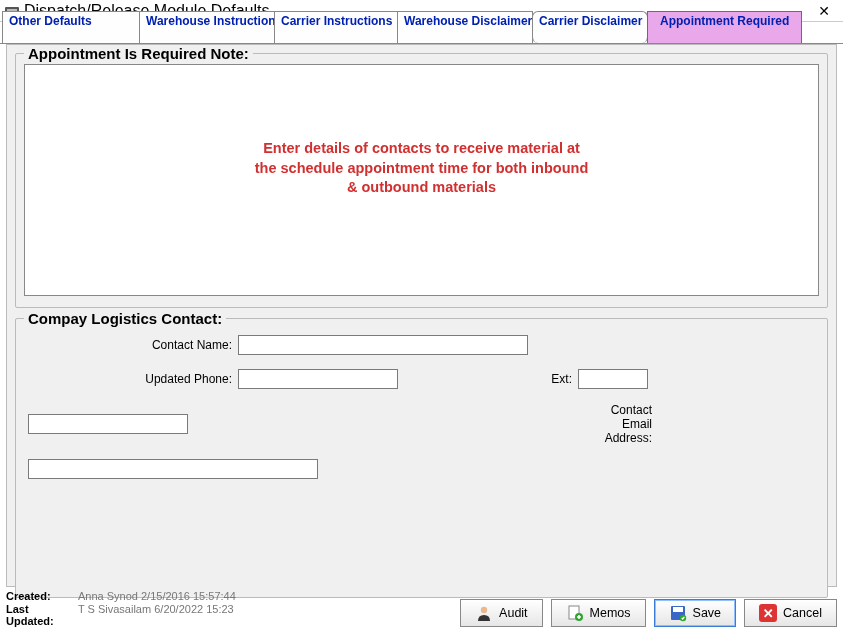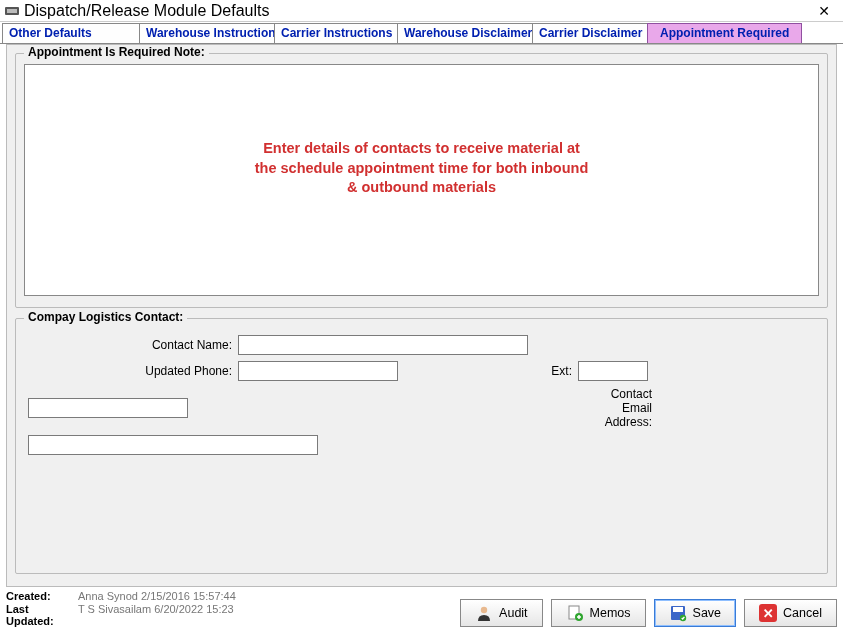--- a/index.html
+++ b/index.html
@@ -38,38 +38,38 @@
   }
   .tabstrip {
     display: flex;
     align-items: flex-end;
     height: 22px;
     padding: 0 2px;
     border-bottom: 1px solid #888;
     background: #fff;
   }
   .tab {
-    height: 20px;
+    height: 32px;
     line-height: 18px;
     padding: 0 6px;
     border: 1px solid #888;
     border-bottom: none;
     margin-right: -1px;
     background: #fefefe;
     color: #0020b0;
     font-weight: bold;
     font-size: 12px;
     cursor: pointer;
     white-space: nowrap;
   }
   .tab.t1 { width: 138px; }
   .tab.t2 { width: 136px; }
   .tab.t3 { width: 124px; }
   .tab.t4 { width: 136px; }
-  .tab.t5 { width: 116px; }
+  .tab.t5 { width: 116px; border-radius: 6px; }
   .tab.active {
     background: #e9a8ea;
     border-color: #9050a0;
     padding: 0 12px;
     position: relative;
     z-index: 2;
     margin-top: 12px;
   }
   .client {
     position: absolute;
@@ -88,21 +88,21 @@
     position: relative;
     background: #f0f0f0;
   }
   .groupbox .legend {
     position: absolute;
     top: -9px;
     left: 8px;
     background: #f0f0f0;
     padding: 0 4px;
     font-weight: bold;
-    font-size: 12px;
+    font-size: 15px;
     color: #000;
   }
   .note-area {
     width: 100%;
     height: 232px;
     resize: none;
     border: 1px solid #888;
     background: #fff;
     font-family: inherit;
     font-size: 12px;
@@ -118,21 +118,21 @@
     text-align: center;
     color: #d13030;
     font-weight: bold;
     font-size: 14.5px;
     line-height: 1.35;
     pointer-events: none;
   }
   .form-grid {
     display: grid;
     grid-template-columns: 210px 300px 40px 80px;
-    row-gap: 6px;
+    row-gap: 14px;
     align-items: center;
     padding: 6px 4px 110px 4px;
   }
   .form-label {
     text-align: right;
     padding-right: 6px;
     color: #000;
   }
   .text-input {
     height: 20px;

